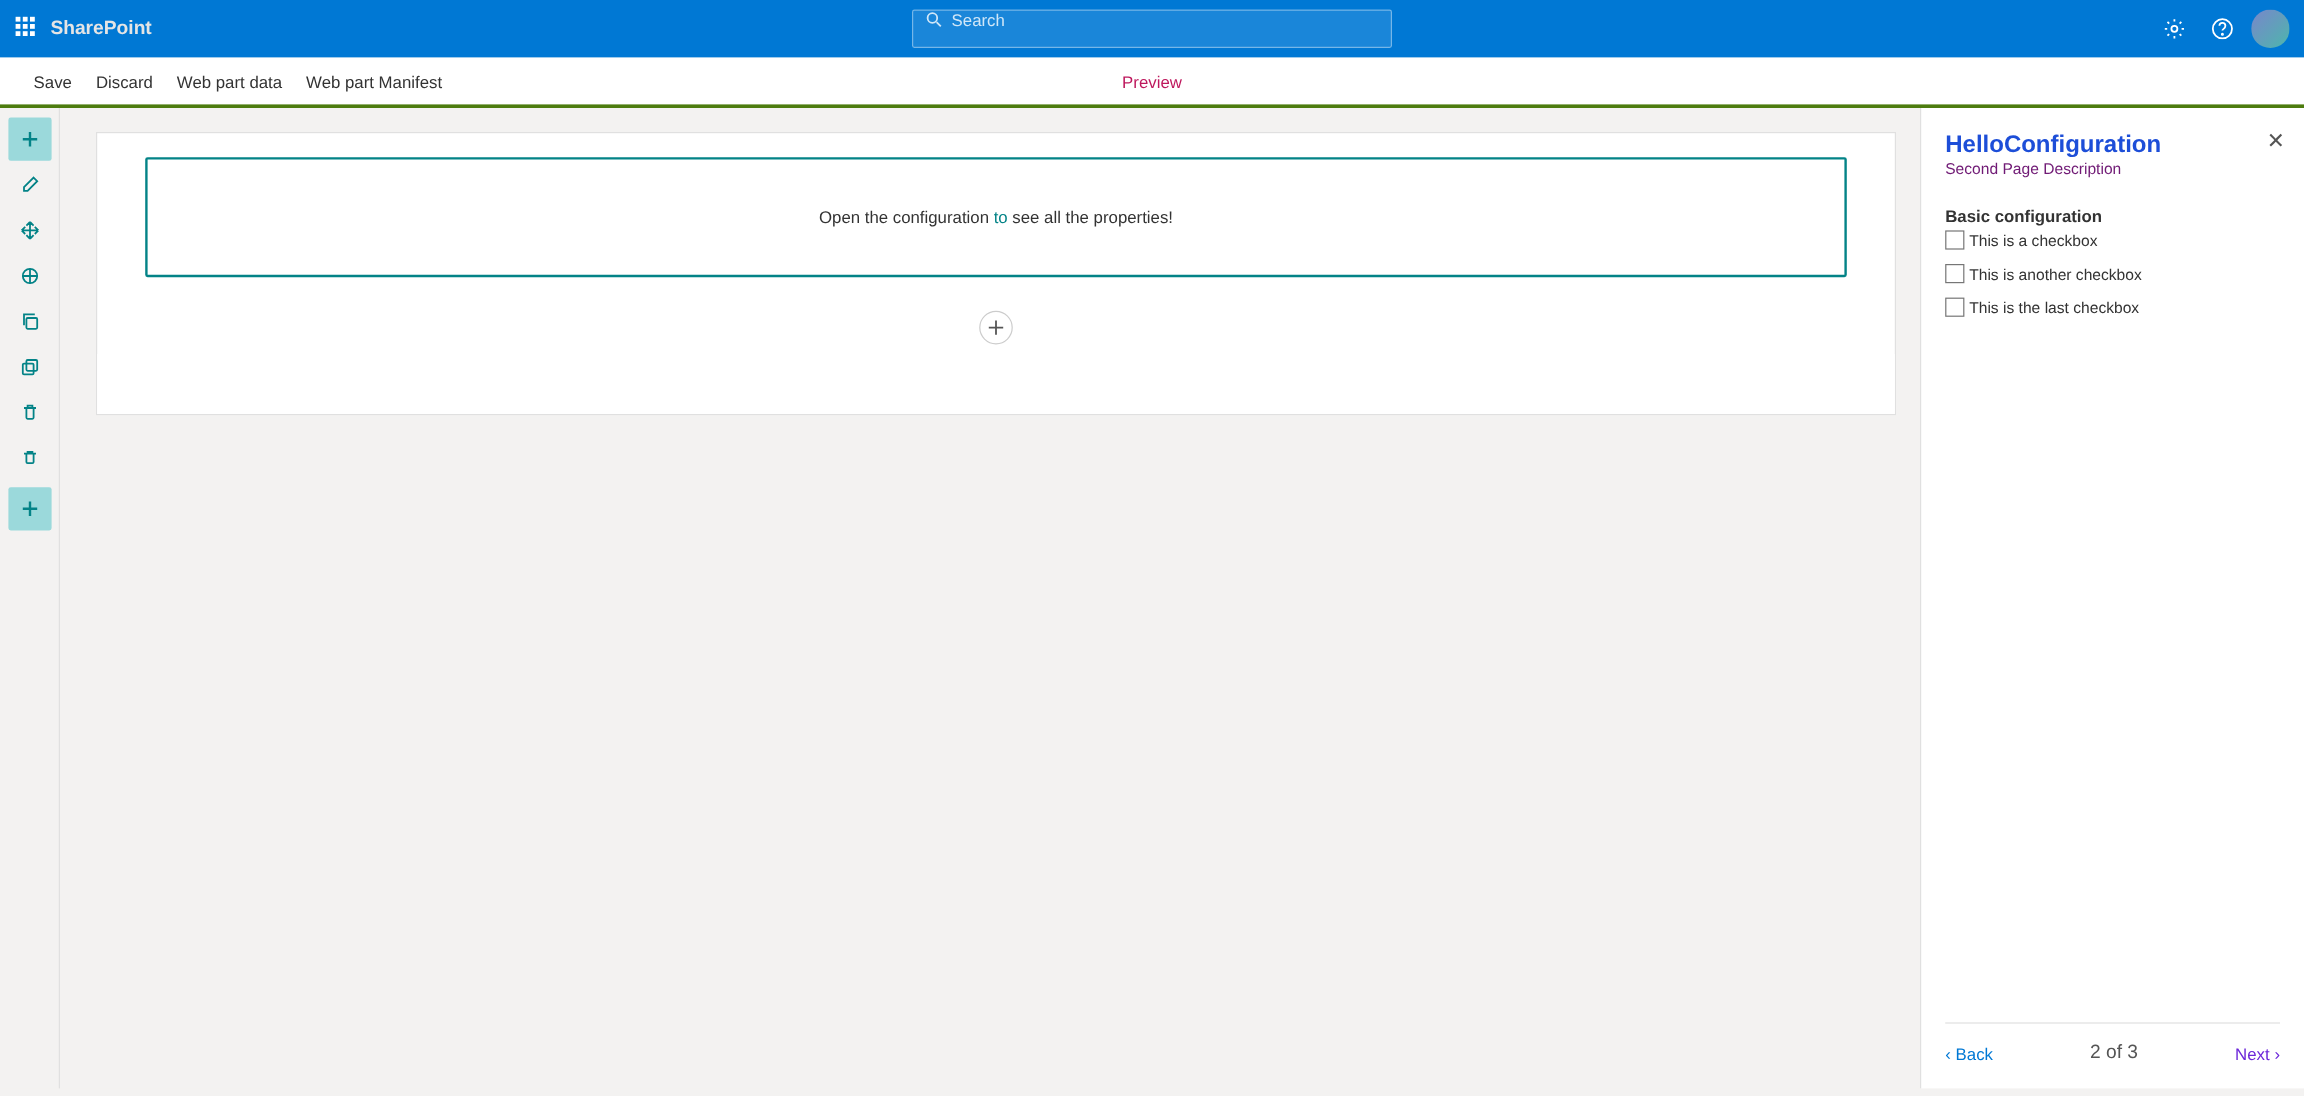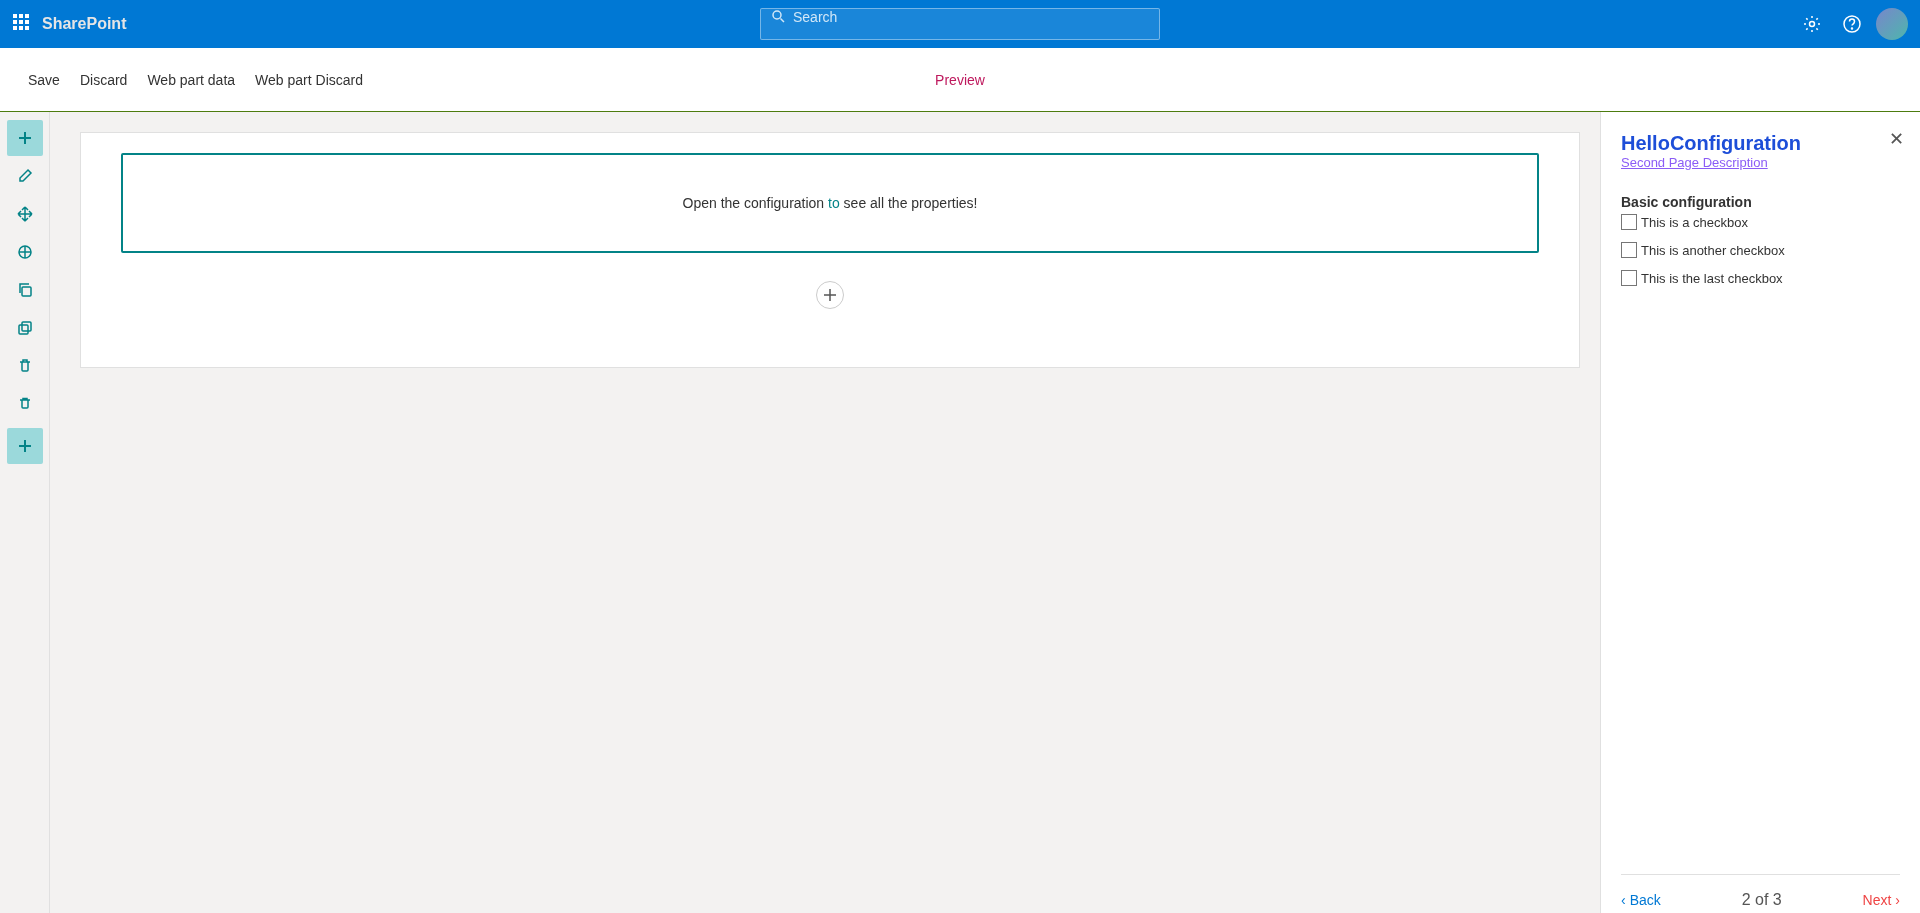--- a/index.html
+++ b/index.html
@@ -75,25 +75,25 @@
     }
     .nav-avatar-img {
       width: 100%;
       height: 100%;
       background: linear-gradient(135deg, #7986cb, #4db6ac);
     }
 
     
     .toolbar {
       background: white;
-      height: 64px;
+      height: 42px;
       display: flex;
       align-items: center;
       padding: 0 20px;
-      border-bottom: 1px solid #4d7c0f;
+      border-bottom: 3px solid #4d7c0f;
       position: relative;
     }
     .toolbar-btn {
       font-size: 14px;
       color: #333;
       cursor: pointer;
       padding: 6px 8px;
       border-radius: 2px;
       margin-right: 4px;
       background: none;
@@ -211,23 +211,22 @@
       color: #555;
     }
     .panel-title {
       font-size: 20px;
       font-weight: 700;
       color: #1d4ed8;
       margin-bottom: 0;
     }
     .panel-subtitle {
       font-size: 13px;
-      color: #8b5cf6;
+      color: #701a75;
       margin-bottom: 24px;
-      text-decoration: underline;
     }
     .panel-section-title {
       font-size: 14px;
       font-weight: 600;
       color: #333;
       margin-bottom: 4px;
     }
     .checkbox-item {
       display: flex;
       align-items: center;
@@ -268,21 +267,21 @@
     }
     .footer-page {
       font-size: 16px;
       color: #555;
     }
     .footer-next {
       display: flex;
       align-items: center;
       gap: 4px;
       font-size: 14px;
-      color: #ef4444;
+      color: #6d28d9;
       cursor: pointer;
     }
   </style>
 </head>
 <body>
 
 <div class="top-nav">
   <span class="nav-grid-icon">
     <svg width="18" height="18" viewBox="0 0 18 18" fill="white">
       <rect x="1" y="1" width="4" height="4"></rect>
@@ -323,21 +322,21 @@
     <div class="nav-avatar">
       <div class="nav-avatar-img"></div>
     </div>
   </div>
 </div>
 
 <div class="toolbar">
   <button class="toolbar-btn">Save</button>
   <button class="toolbar-btn">Discard</button>
   <button class="toolbar-btn">Web part data</button>
-  <button class="toolbar-btn">Web part Discard</button>
+  <button class="toolbar-btn">Web part Manifest</button>
   <div class="toolbar-preview">Preview</div>
 </div>
 
 <div class="main-layout">
 
   <div class="left-sidebar">
     <div class="sidebar-btn teal-bg">
       <svg width="16" height="16" viewBox="0 0 16 16" fill="none" stroke="#038387" stroke-width="2">
         <line x1="8" y1="2" x2="8" y2="14"></line>
           <line x1="2" y1="8" x2="14" y2="8"></line>

